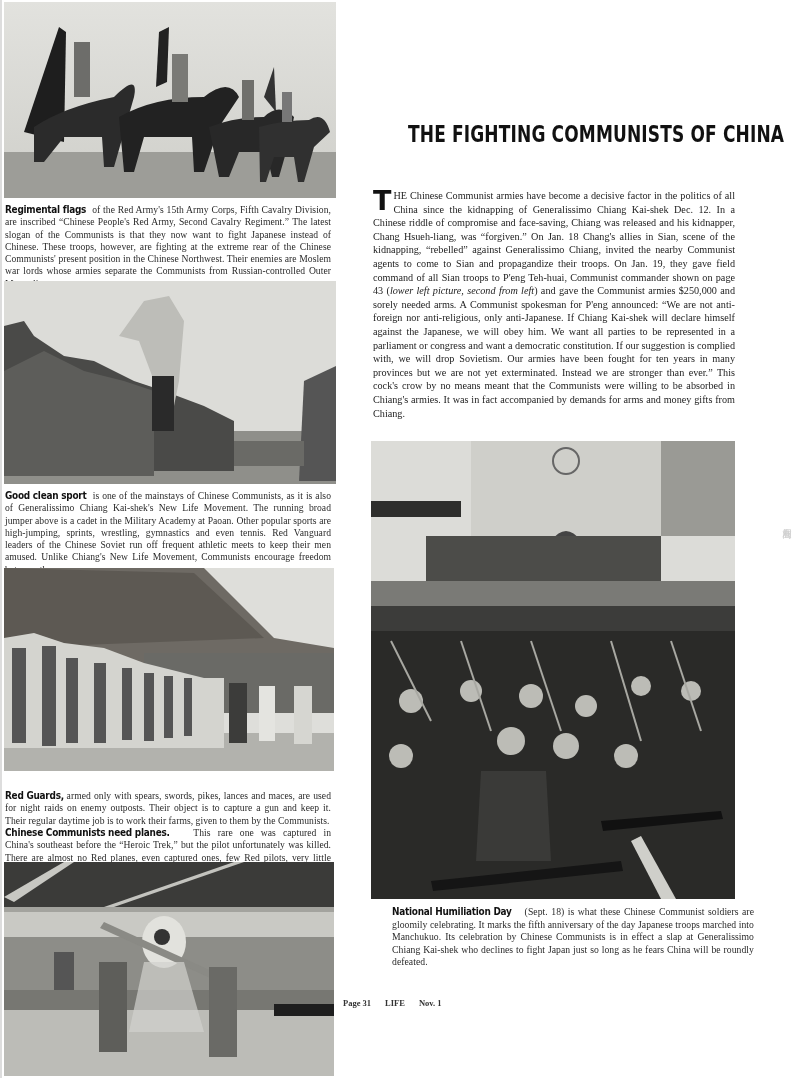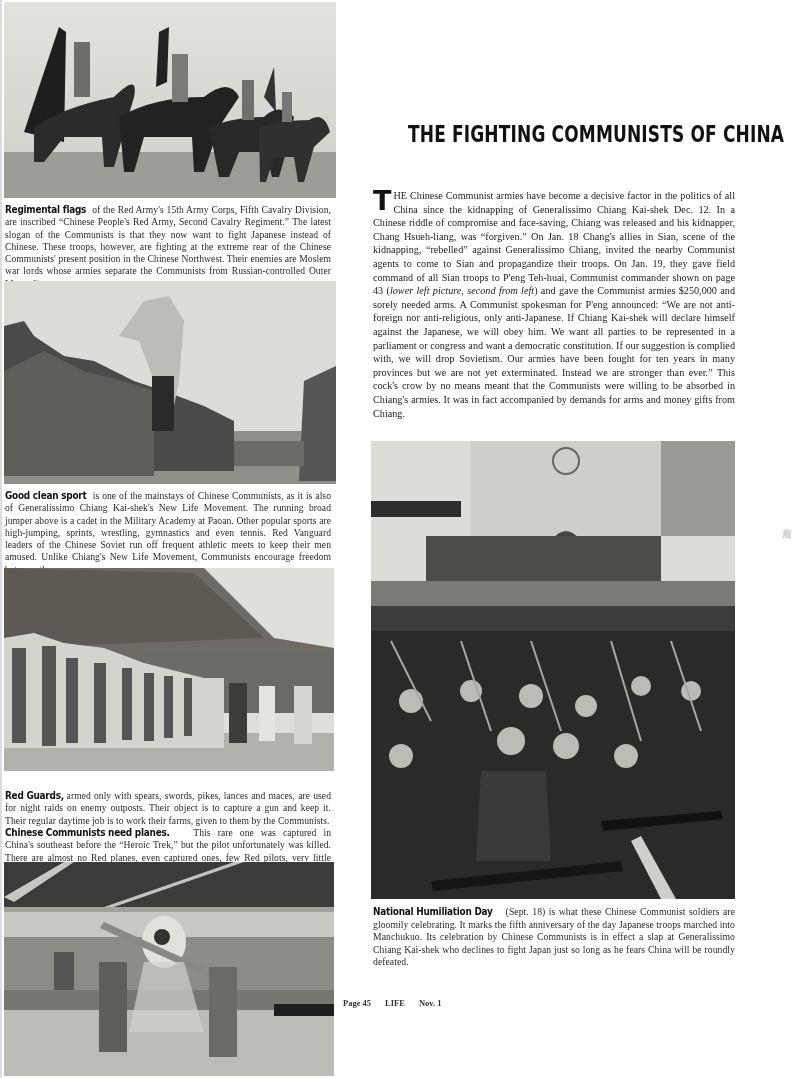--- a/index.html
+++ b/index.html
@@ -194,21 +194,21 @@
       <line x1="160" y1="200" x2="190" y2="290"></line>
         <line x1="240" y1="200" x2="270" y2="300"></line>
       <line x1="300" y1="200" x2="330" y2="290"></line>
     </g>
     <path d="M230 380 L350 370 L352 378 L232 390 Z" fill="#111"></path>
     <path d="M60 440 L250 420 L252 430 L62 450 Z" fill="#151515"></path>
     <path d="M270 395 L305 458 L290 458 L260 400 Z" fill="#cfcfca"></path>
     <path d="M110 330 L175 330 L180 420 L105 420 Z" fill="#3a3a38"></path>
   </svg>
 </div>
-<div class="caption" style="left:373px; top:905px; width:362px; font-size:9.7px; line-height:12.6px;">
+<div class="caption" style="left:392px; top:905px; width:362px; font-size:9.7px; line-height:12.6px;">
   <span class="lead">National Humiliation Day</span><span> (Sept. 18) is what these Chinese Communist soldiers are gloomily celebrating. It marks the fifth anniversary of the day Japanese troops marched into Manchukuo. Its celebration by Chinese Communists is in effect a slap at Generalissimo Chiang Kai-shek who declines to fight Japan just so long as he fears China will be roundly defeated.</span>
 </div>
 
 <div class="folio">
-  <span>Page 45</span><span>LIFE</span><span>Nov. 1</span>
+  <span>Page 31</span><span>LIFE</span><span>Nov. 1</span>
 </div>
 
 <div class="watermark">商业利用</div>
 
 </body></html>

